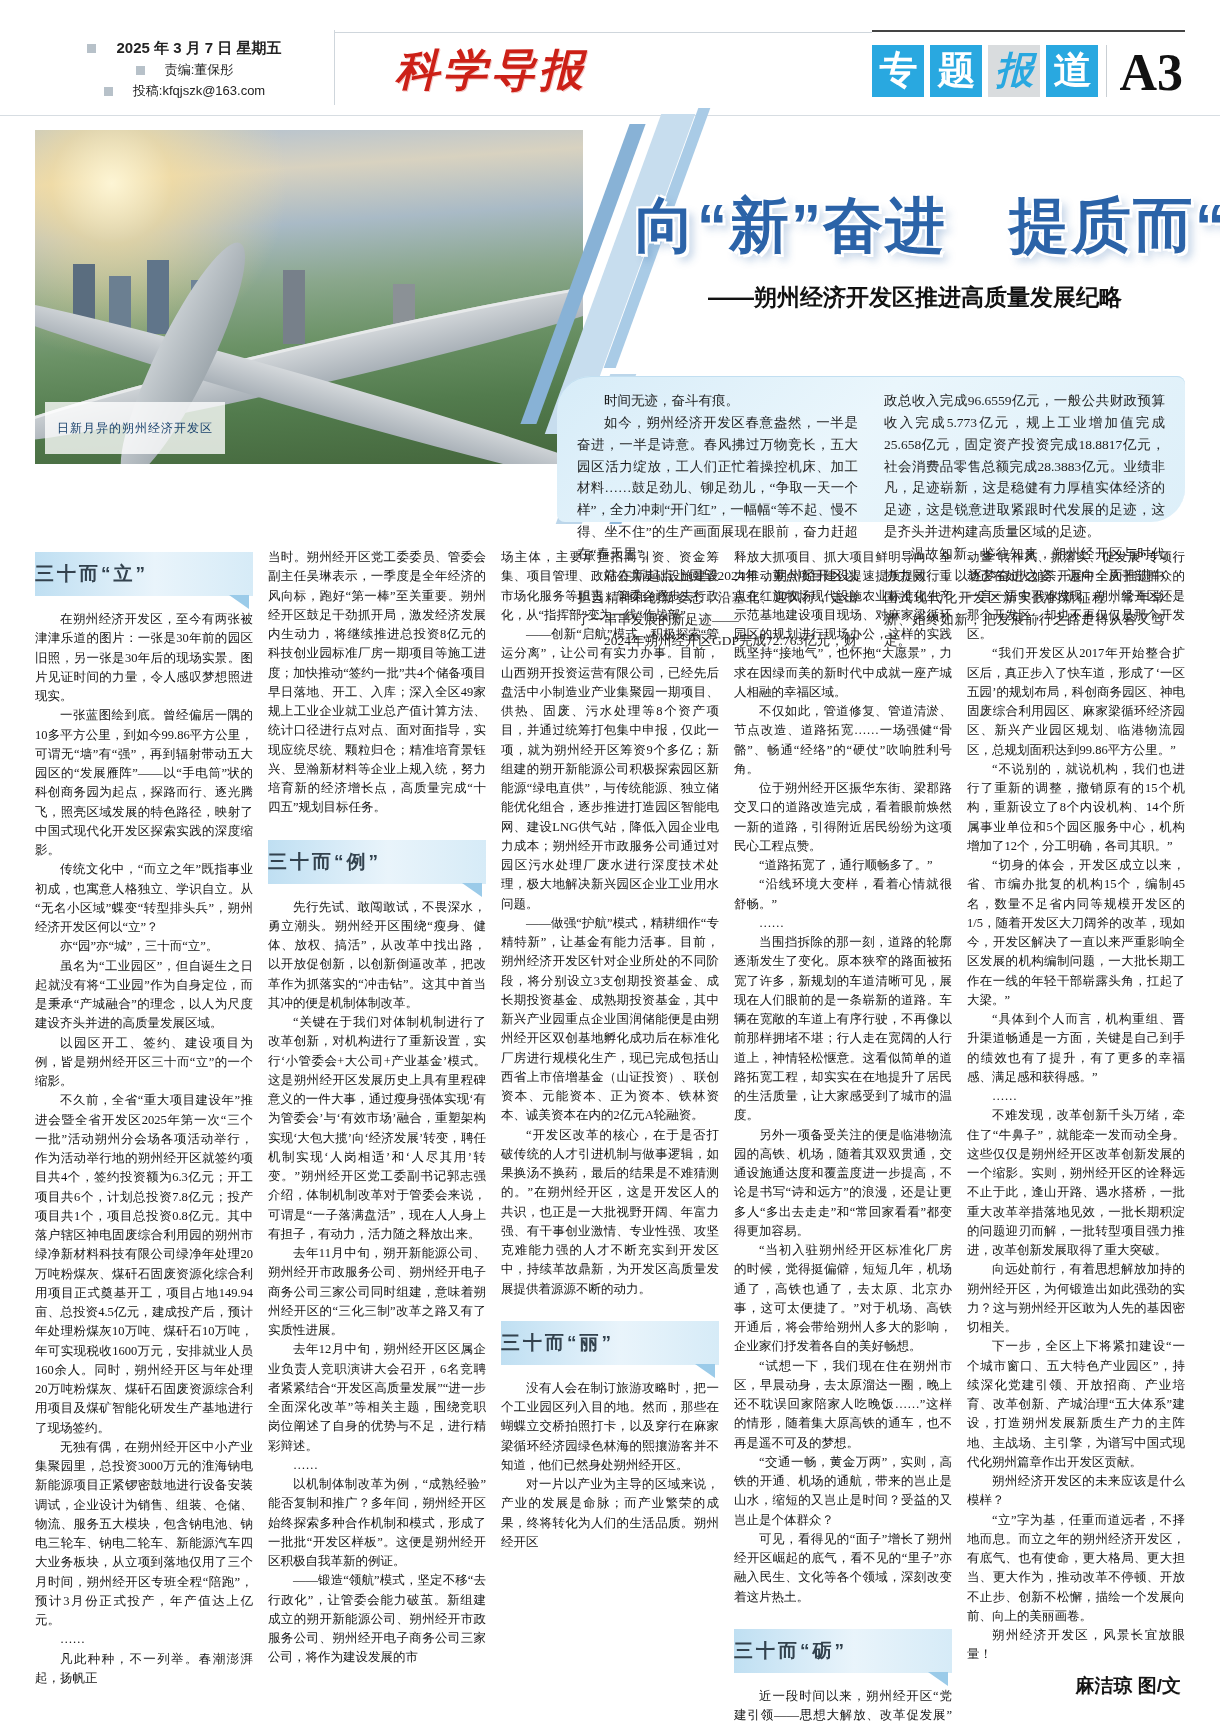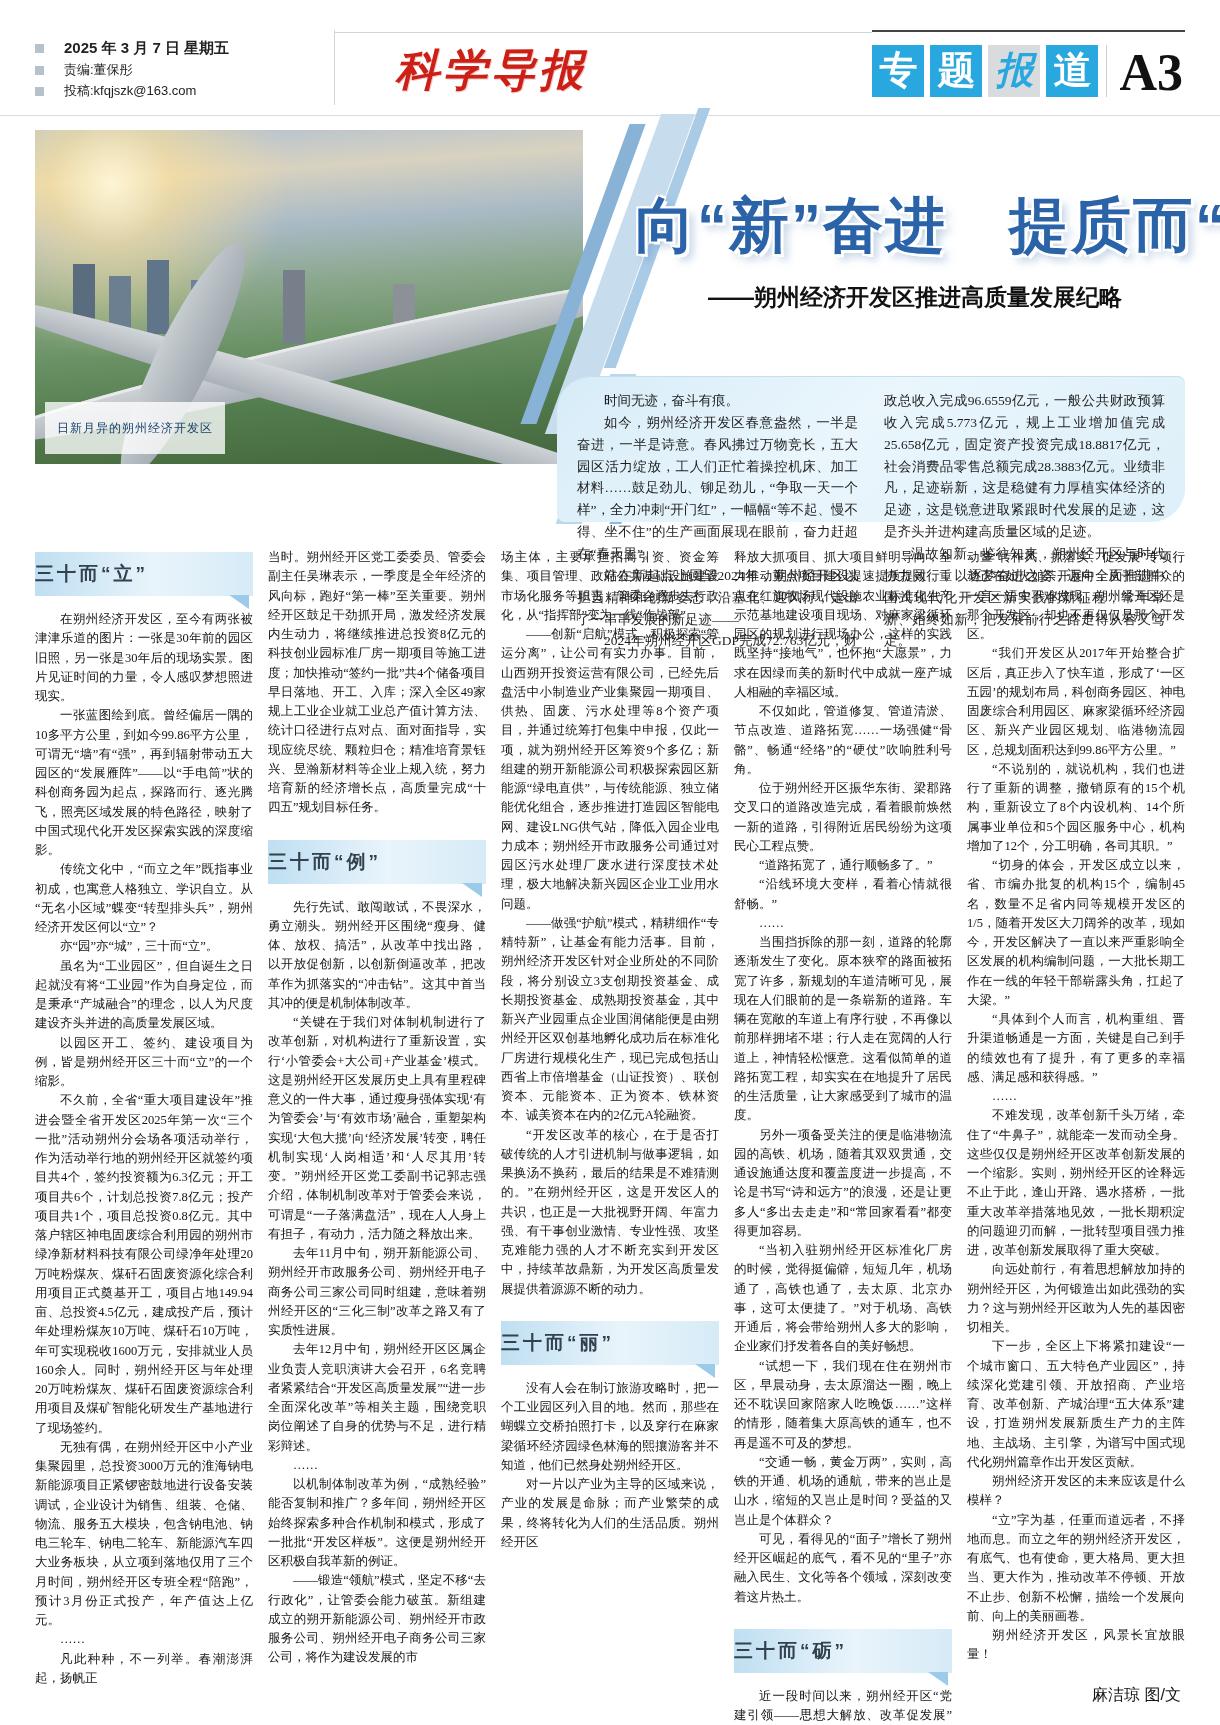--- a/index.html
+++ b/index.html
@@ -2,21 +2,21 @@
 <html lang="zh"><head>
 <meta charset="utf-8">
 <style>
   * { margin:0; padding:0; box-sizing:border-box; }
   body { background:#e9e9e9; font-family:"Liberation Serif","DejaVu Serif",serif; }
   .page { width:1220px; margin:0 auto; background:#fff; position:relative; padding:26px 0 0; overflow:hidden; }
 
   
   .hdr { display:flex; align-items:flex-start; padding:4px 35px 10px; border-bottom:1px solid #d7dde2; position:relative; }
   .hdr-info { width:300px; padding:6px 0 2px; border-right:1px solid #cfd6dc; }
-  .hdr-line { display:flex; align-items:center; gap:20px; font-family:"Liberation Sans","DejaVu Sans",sans-serif; color:#222; margin:3px 0; }
+  .hdr-line { display:flex; align-items:center; gap:20px; font-family:"Liberation Sans","DejaVu Sans",sans-serif; color:#222; margin:3px 0;justify-content:center; }
   .hdr-line .sq { width:9px; height:9px; background:#b7c1c9; display:inline-block; flex:0 0 auto; }
   .hdr-date { font-weight:bold; font-size:15px; }
   .hdr-sub { font-size:13px; }
   .masthead { font-size:44px; font-weight:bold; color:#cc2017; font-style:italic; letter-spacing:4px; padding:8px 0 0 60px; font-family:"Liberation Serif",serif; text-shadow:1px 1px 0 rgba(204,32,23,.25); flex:1 0 auto; border-top:1px solid #cfd6dc; margin-top:2px; }
   .hdr-right { display:flex; align-items:flex-end; gap:10px; padding-top:10px; border-top:2px solid #444; }
   .badge-row { display:flex; gap:6px; align-items:flex-end; padding-right:8px; border-right:1px solid #c9cfd4; }
   .badge { width:52px; height:52px; background:#29a8e0; color:#fff; font-family:"Liberation Sans","DejaVu Sans",sans-serif; font-weight:bold; font-size:38px; display:flex; align-items:center; justify-content:center; }
   .badge.alt { background:#d9dcde; color:#29a8e0; font-style:italic; font-family:"Liberation Serif",serif; }
   .pageno { font-family:"Liberation Serif",serif; font-weight:bold; font-size:52px; line-height:.9; color:#111; padding:0 2px;margin-top:8px; }
 
@@ -45,21 +45,21 @@
   .intro-box { position:absolute; right:0; bottom:0; width:628px; height:146px; background:linear-gradient(135deg,#d7ecf8 0%, #e9f5fc 45%, #dcEFf9 100%); background:linear-gradient(135deg,#d7ecf8 0%, #eaf6fc 45%, #ddeff9 100%); border-radius:34px 8px 34px 8px; padding:14px 20px 10px; display:flex; gap:26px; z-index:2; box-shadow:0 1px 0 #c2dff1 inset; }
   .intro-col { flex:1; font-size:13.5px; line-height:1.62; color:#1d1d1d; text-align:justify; }
   .intro-col p { text-indent:2em; }
   .intro-col p.cont { text-indent:0; }
 
   
   .columns { display:flex; gap:15px; padding:26px 35px 18px; }
   .col { flex:1 1 0; min-width:0; }
   .col p { font-size:12.5px; line-height:1.54; text-align:justify; text-indent:2em; color:#151515; }
   .col p.cont { text-indent:0; }
-  .col p.byline { text-align:right; font-weight:normal; text-indent:0; padding-right:4px; font-family:"Liberation Sans",sans-serif; font-size:16px; margin-top:18px; }
+  .col p.byline { text-align:right; font-weight:bold; text-indent:0; padding-right:4px; font-family:"Liberation Sans",sans-serif; font-size:19px; margin-top:6px; }
   .sec-head { position:relative; margin:4px 0 14px; padding:9px 0; text-align:left; font-family:"Liberation Sans","DejaVu Sans",sans-serif; font-weight:bold; font-size:19px; letter-spacing:3px; color:#33424e; background:linear-gradient(90deg,#bfdff2 0%, #e9f4fb 55%, #d6ebf7 100%); }
   .sec-head::after { content:""; position:absolute; right:4px; bottom:-13px; border-left:20px solid transparent; border-top:14px solid #9bcbe9; }
   .col .sec-head:not(:first-child) { margin-top:22px; }
 </style>
 </head>
 <body>
 
 <div class="page">
 
   <div class="hdr">

